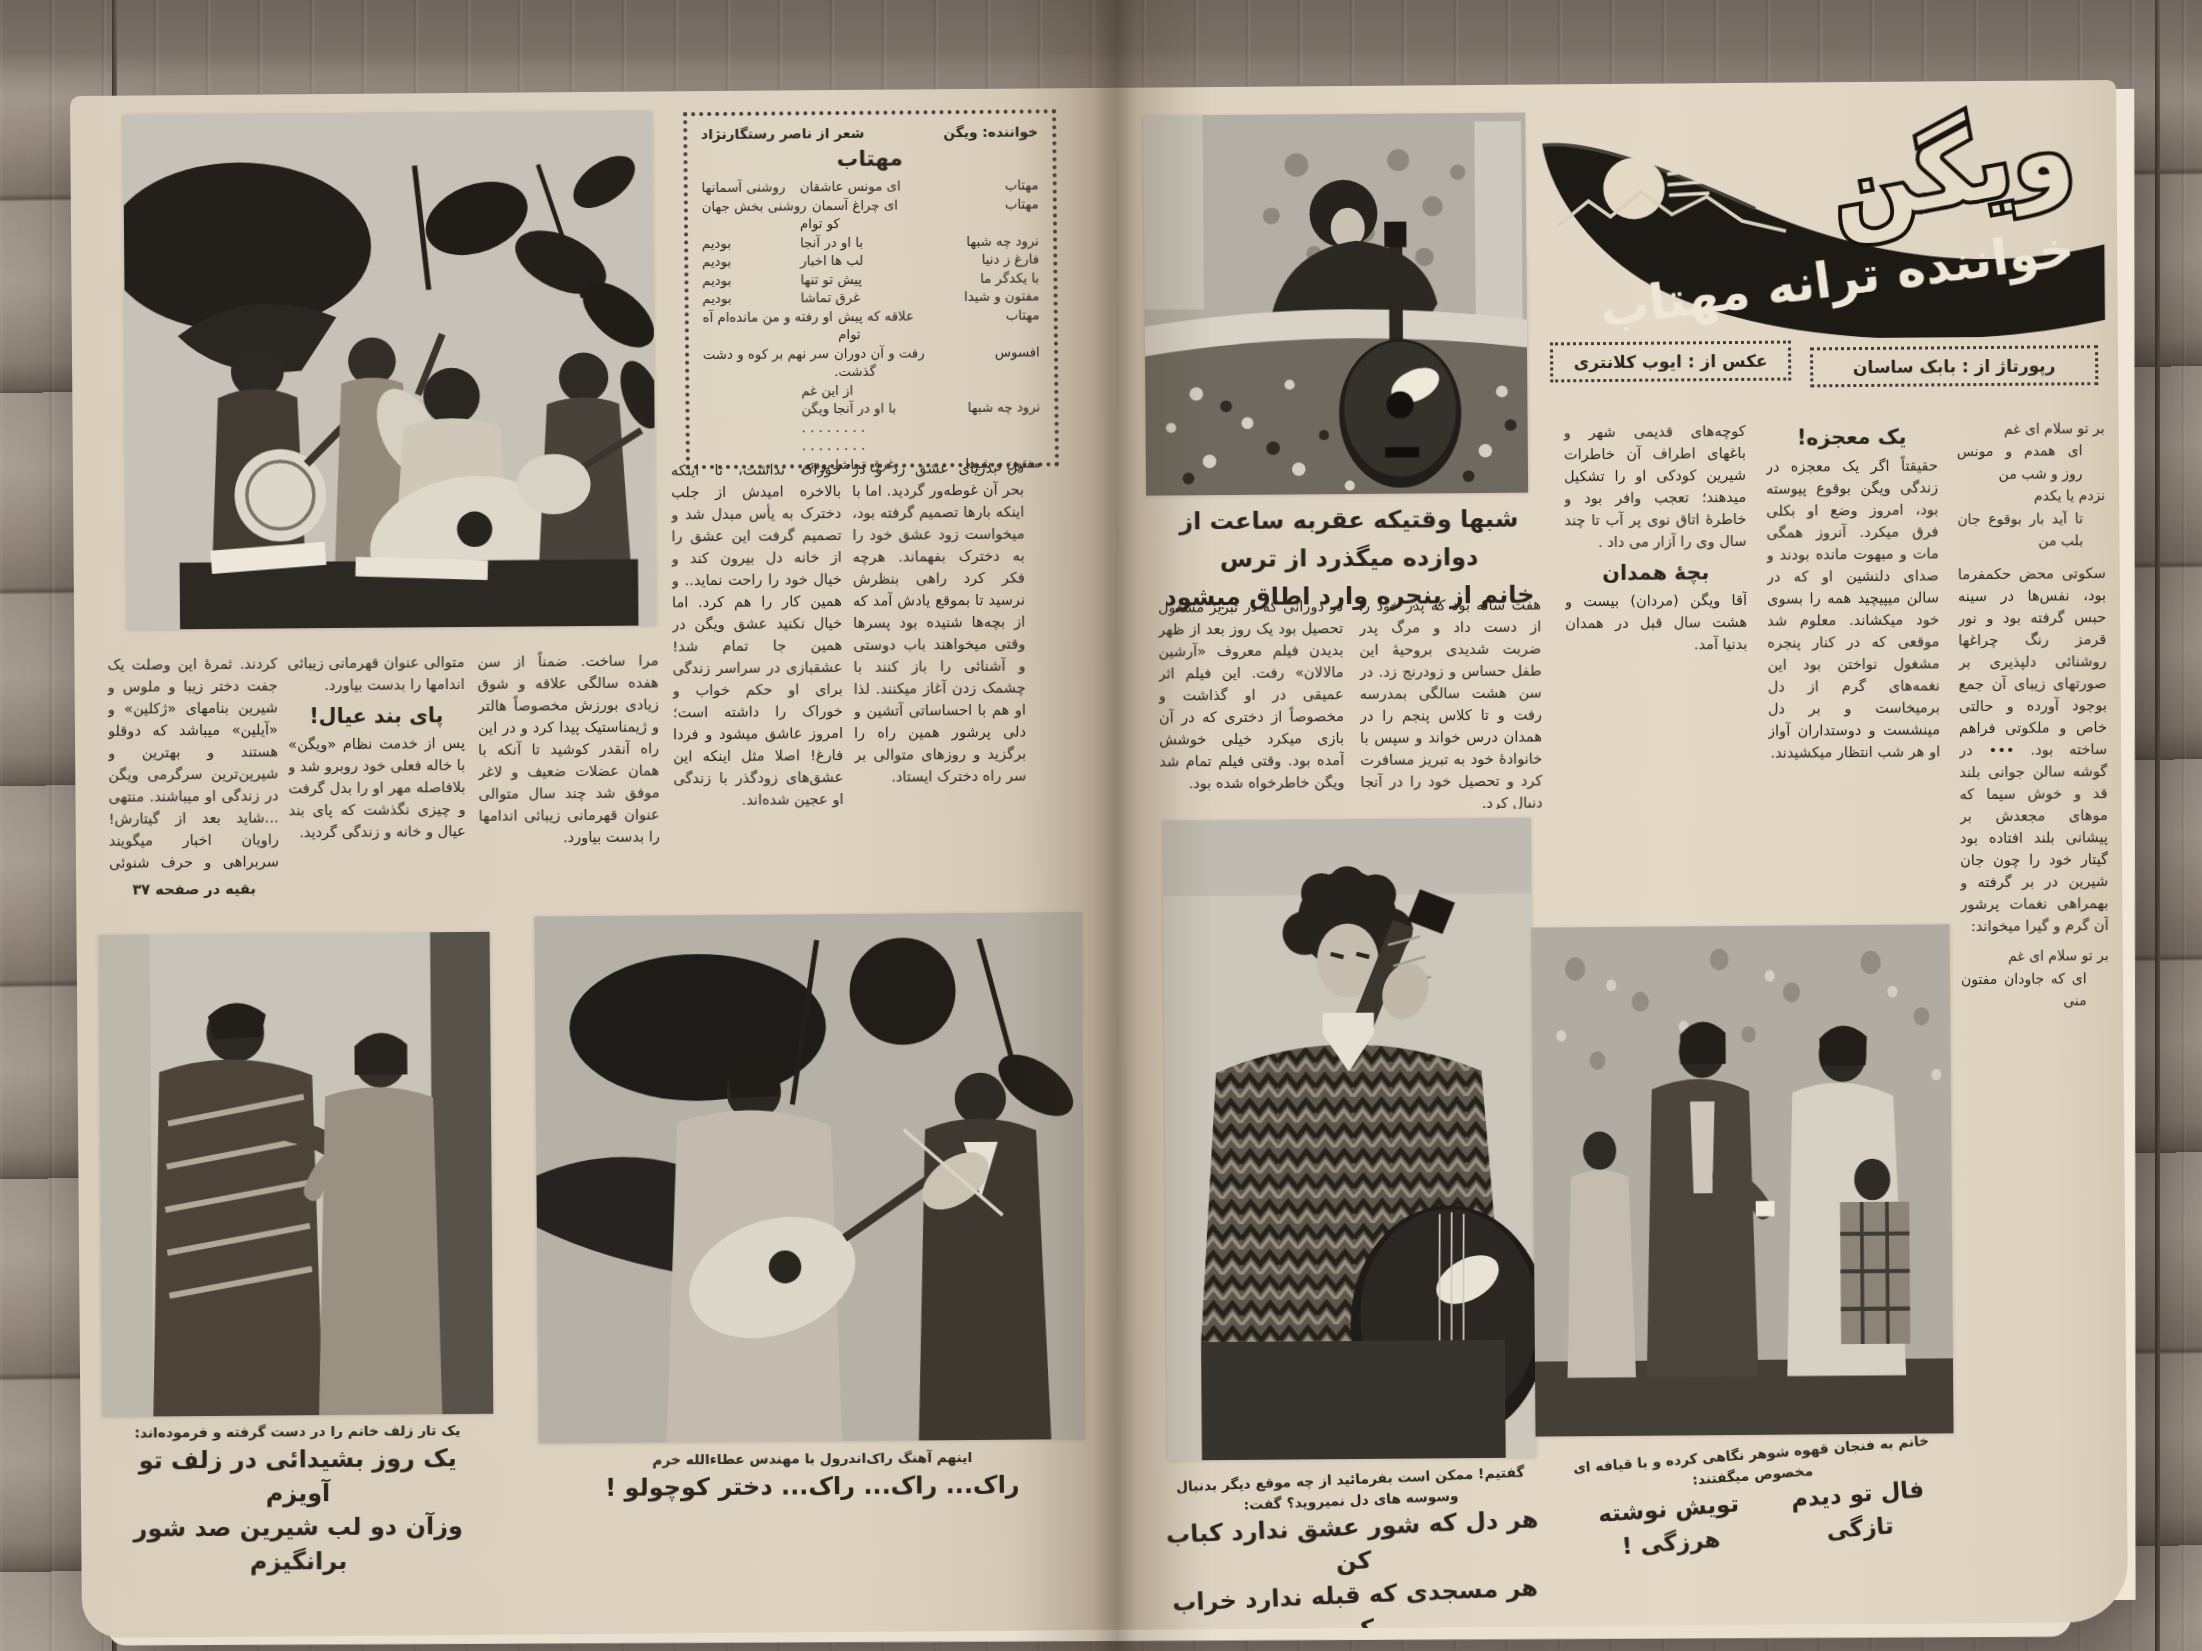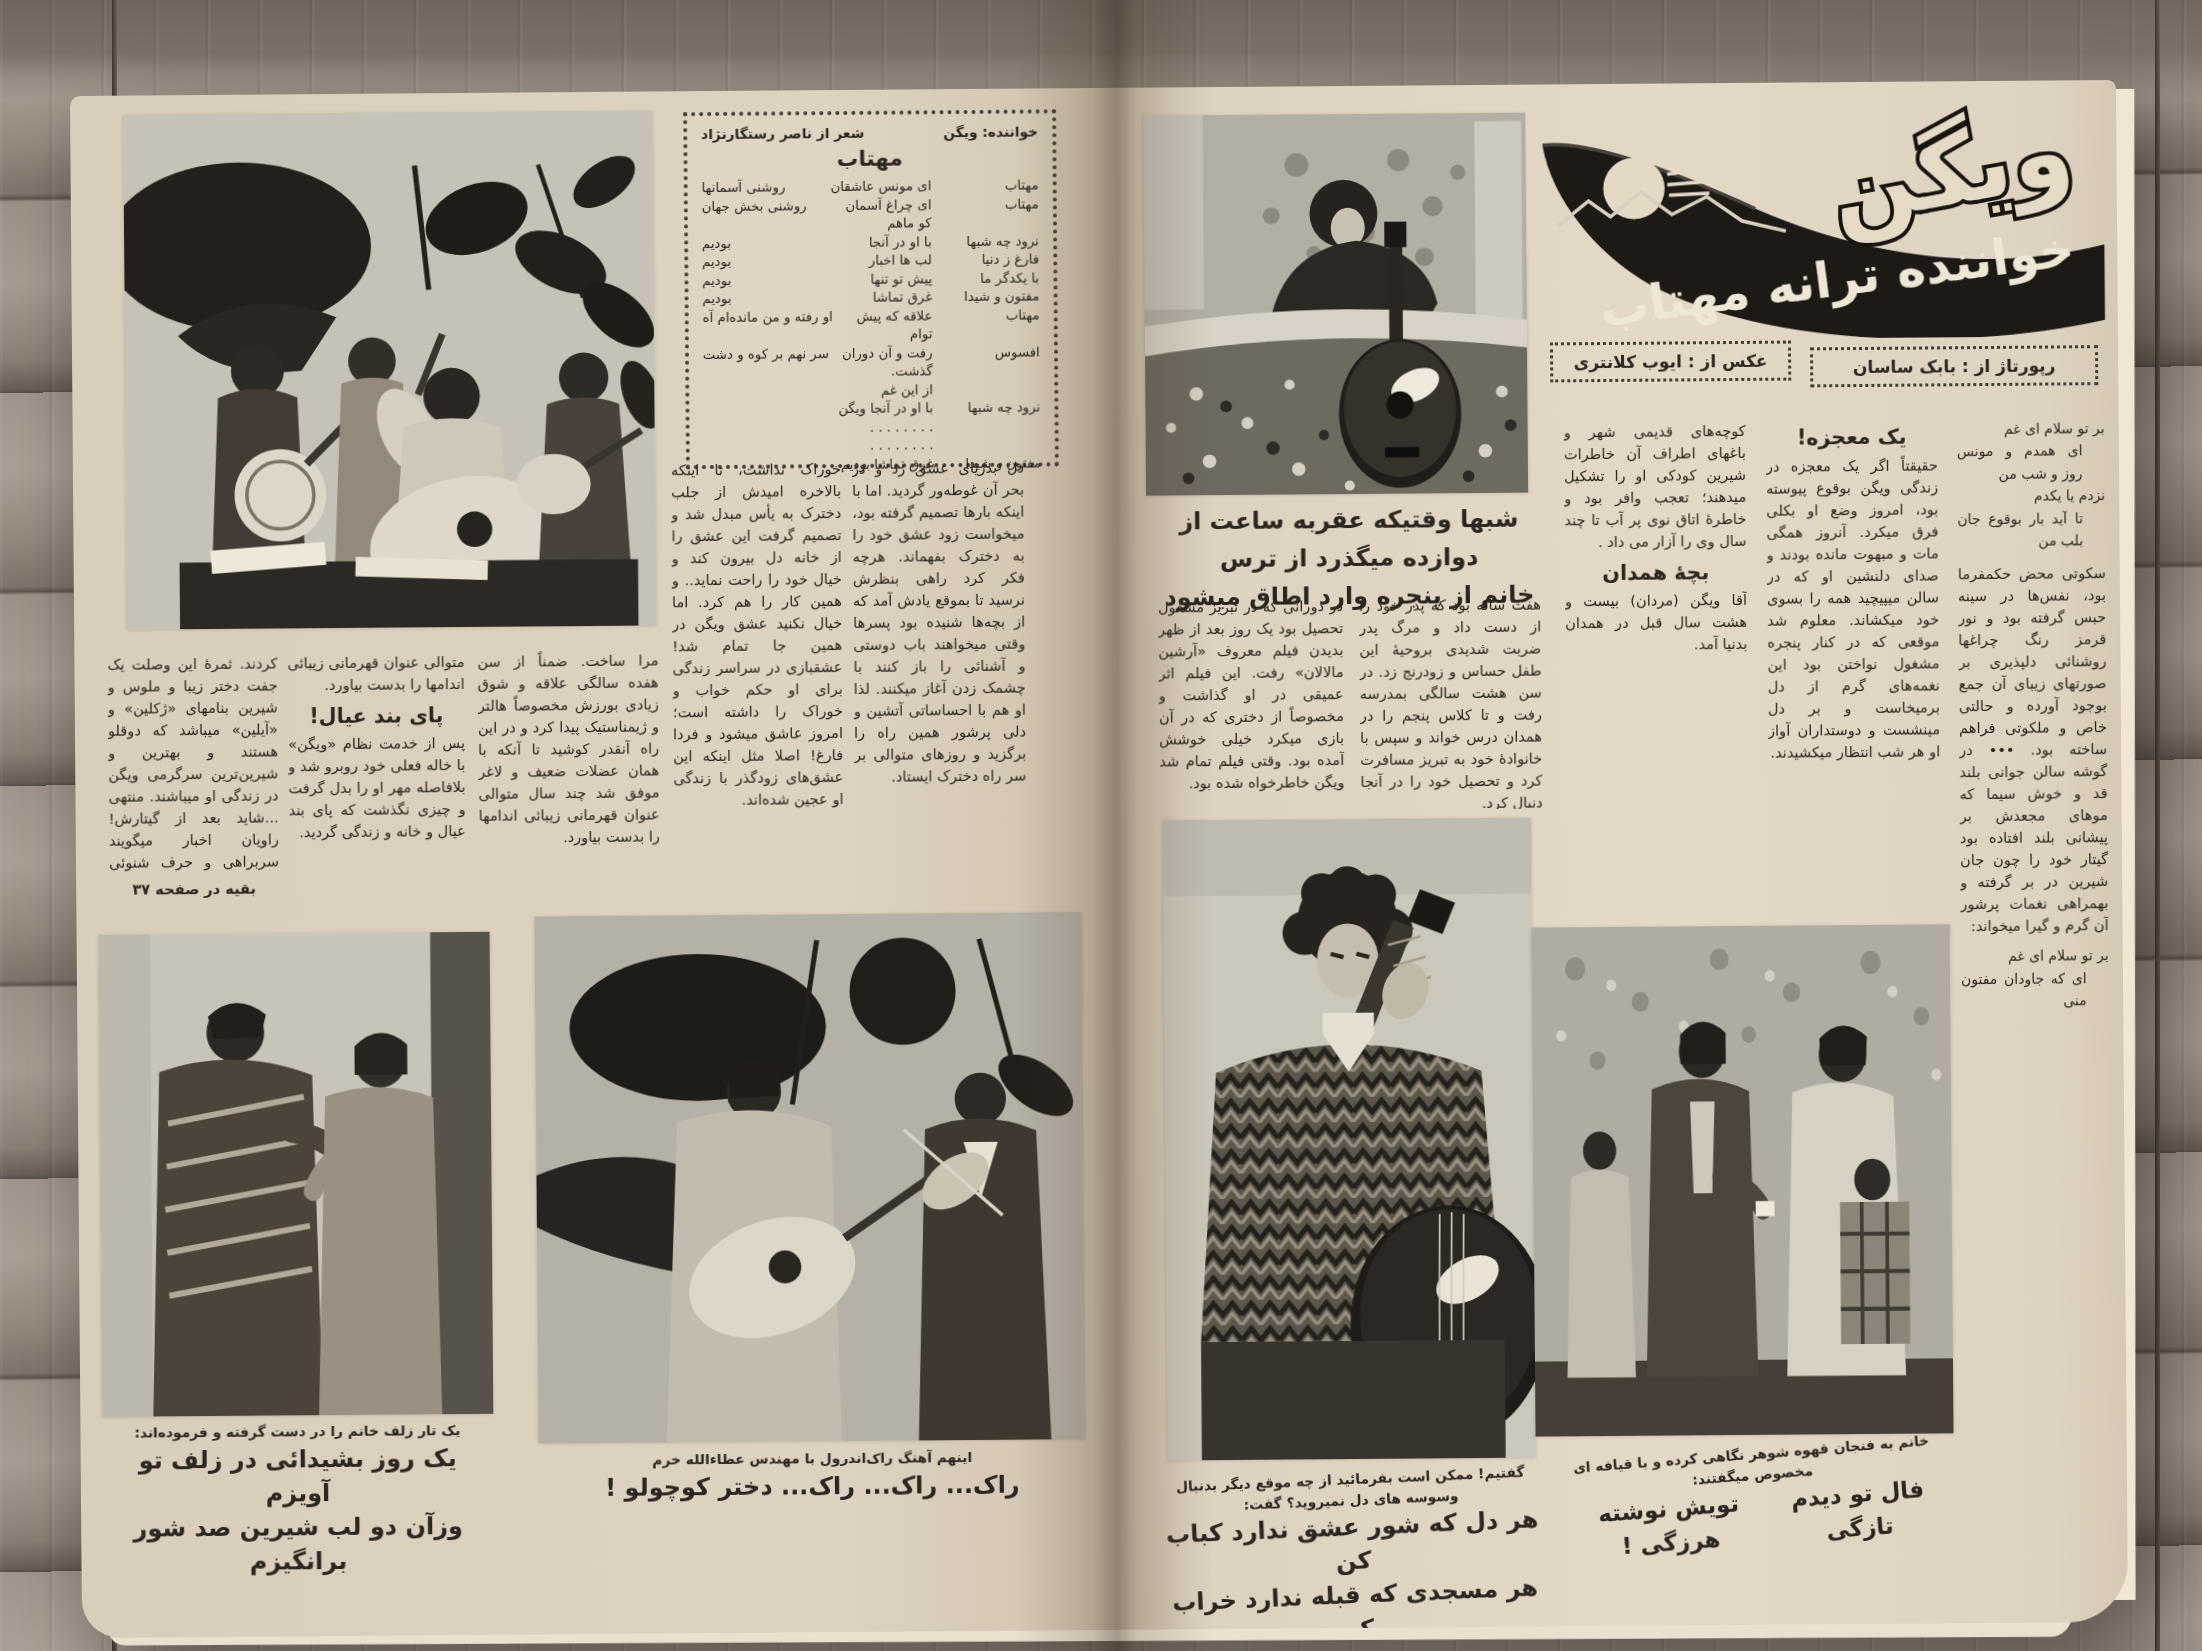--- a/index.html
+++ b/index.html
@@ -43,21 +43,21 @@
     color:#2a251d;text-align-last:right;}
   .col p{margin:0 0 8.6px 0;}
   .h3{font-weight:bold;font-size:20.6px;text-align:center;margin:6.9px 0;text-align-last:center;}
   .continued{position:absolute;font-size:14.6px;font-weight:bold;text-align:center;}
 
   .poembox{position:absolute;border:4.3px dotted #433e35;padding:8.6px 13.8px;background:rgba(255,250,238,.06);}
   .phead{display:flex;justify-content:space-between;font-size:13.8px;font-weight:bold;line-height:20.6px;}
   .ptitle{text-align:center;font-size:21.5px;font-weight:bold;line-height:27.5px;margin:1.7px 0 5.2px;}
   .prow{display:flex;justify-content:space-between;font-size:13.3px;line-height:18.5px;}
   .ps{min-width:102px;text-align:right;}
-  .pm{flex:1;text-align:right;padding:0 5.2px;}
+  .pm{flex:1;text-align:left;padding:0 5.2px;}
   .pe{min-width:93px;text-align:left;}
 
   .credit{position:absolute;border:3.4px dotted #433e35;padding:6.9px 12px;font-size:17px;font-weight:bold;
     text-align:center;white-space:nowrap;}
   .subhead{position:absolute;font-weight:bold;font-size:24px;line-height:38px;text-align:center;text-align-last:center;}
 
   .cap{position:absolute;text-align:center;text-align-last:center;}
   .cap .small{font-size:13.8px;font-weight:bold;line-height:20.6px;display:block;}
   .cap .big{font-size:24px;font-weight:bold;line-height:34px;display:block;letter-spacing:0.4px;}
   .cap .bigrow{display:flex;justify-content:space-between;font-size:23px;font-weight:bold;line-height:34px;}
@@ -133,21 +133,21 @@
             <span class="pm">ای مونس عاشقان</span>
             <span class="pe">روشنی آسمانها</span>
           </div>
             <div class="prow">
             <span class="ps">مهتاب</span>
             <span class="pm">ای چراغ آسمان</span>
             <span class="pe">روشنی بخش جهان</span>
           </div>
             <div class="prow">
             <span class="ps"></span>
-            <span class="pm">کو ماهم</span>
+            <span class="pm">کو توام</span>
             <span class="pe"></span>
           </div>
             <div class="prow">
             <span class="ps">نرود چه شبها</span>
             <span class="pm">با او در آنجا</span>
             <span class="pe">بودیم</span>
           </div>
             <div class="prow">
             <span class="ps">فارغ ز دنیا</span>
             <span class="pm">لب ها اخبار</span>

